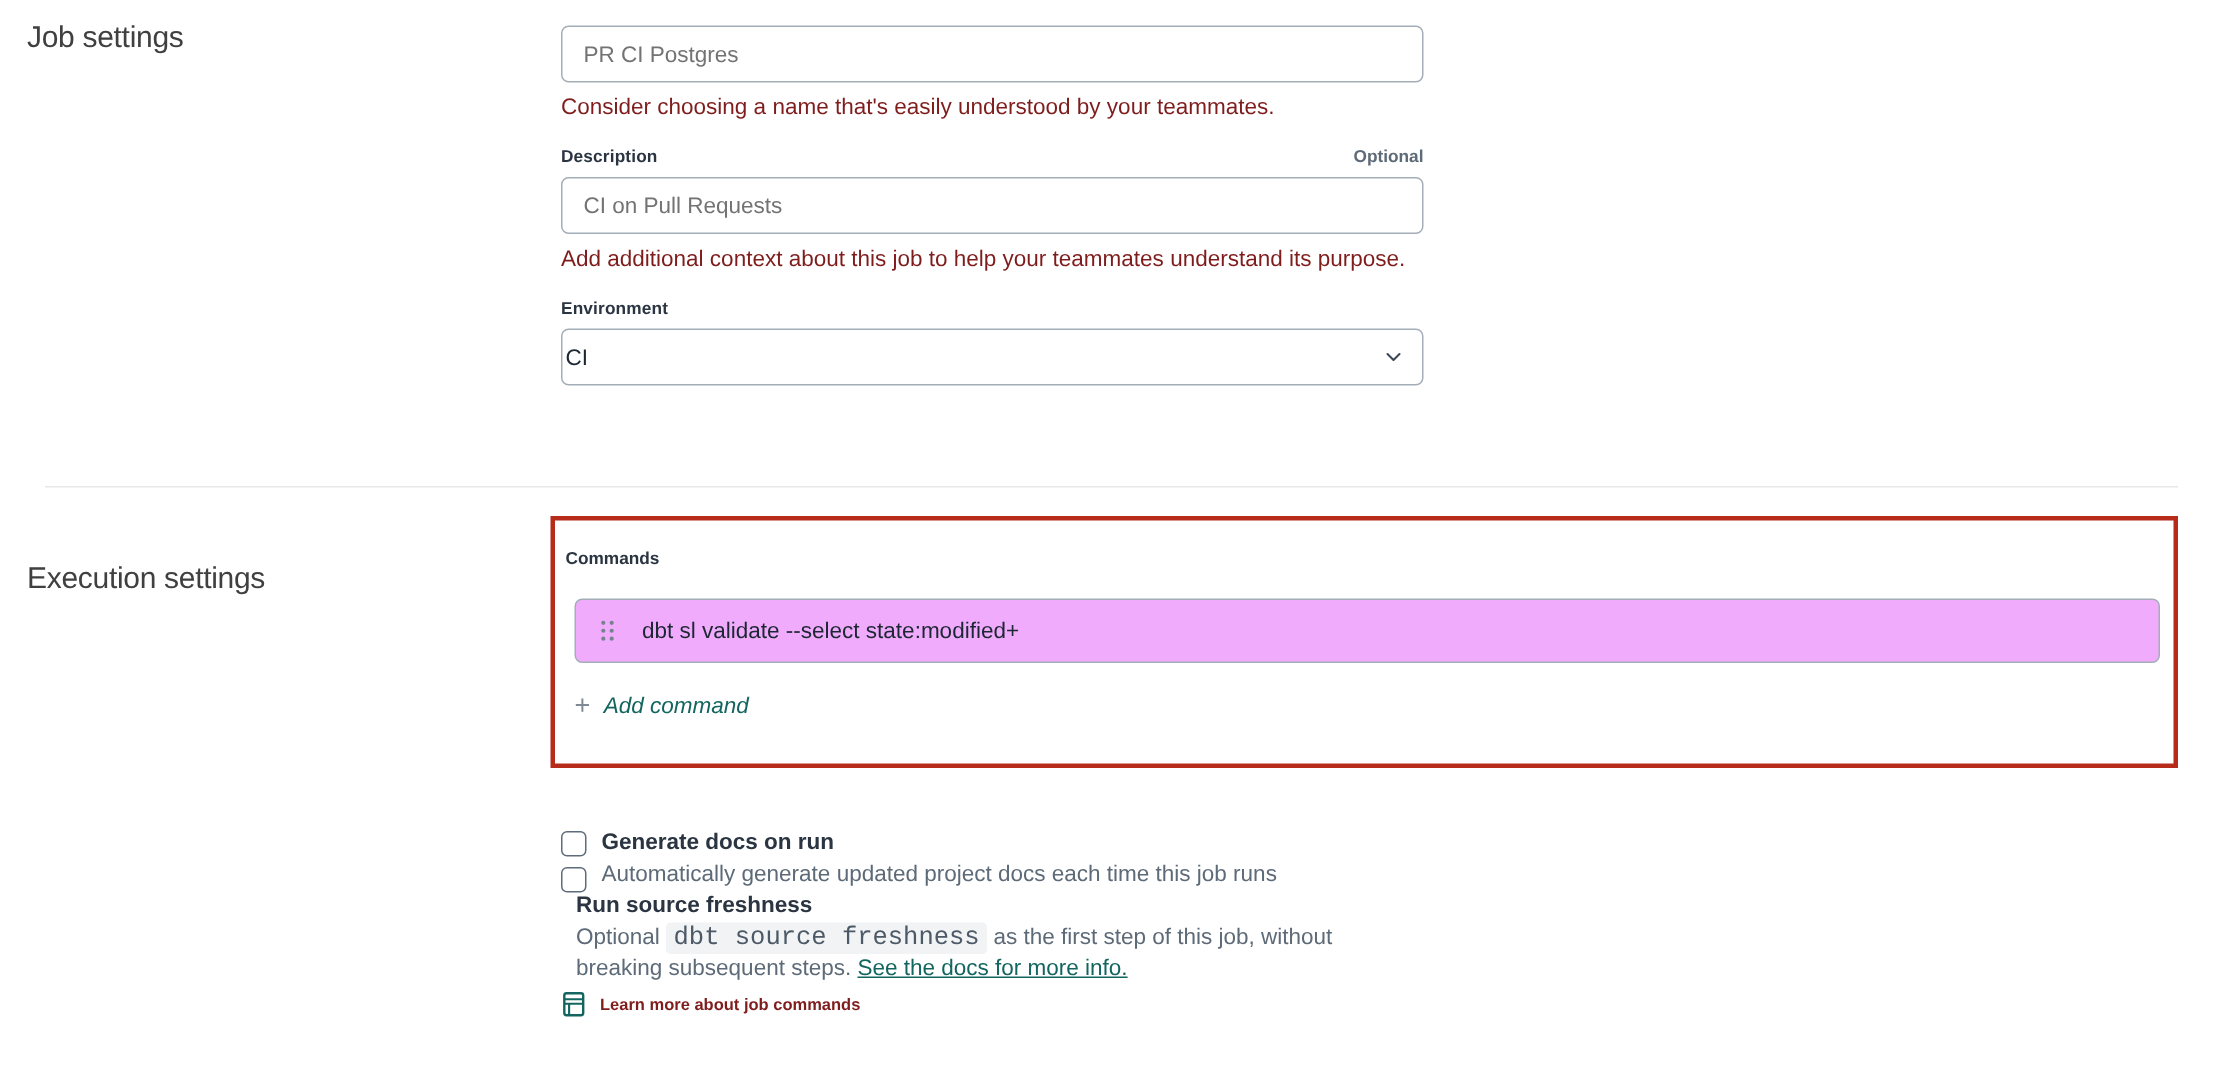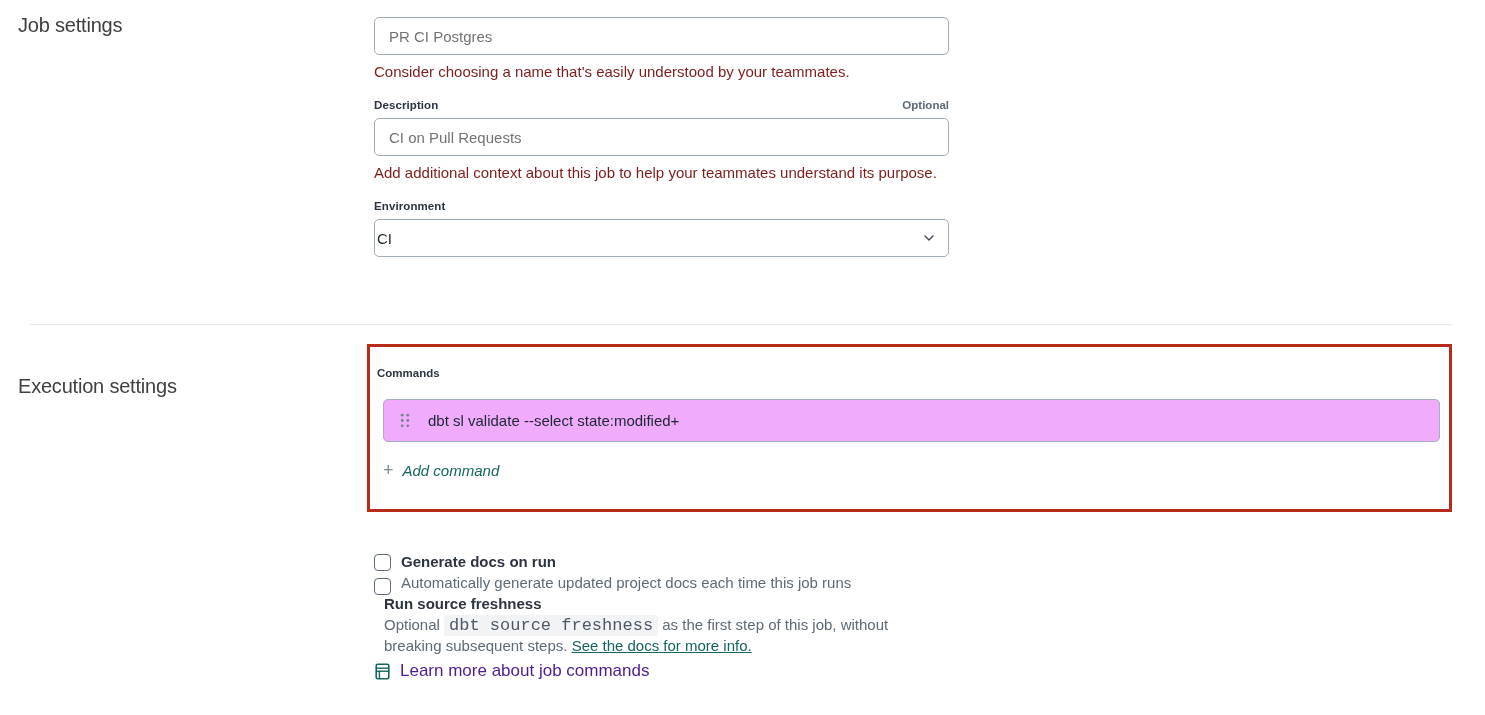--- a/index.html
+++ b/index.html
@@ -217,23 +217,23 @@
     position: absolute;
     left: 375px;
     top: 661px;
     display: flex;
     align-items: center;
     gap: 10px;
     cursor: pointer;
     text-decoration: none;
   }
   .learn-more-label {
-    font-size: 17px;
-    font-weight: 400;
-    color: #4c1d95;
+    font-size: 11px;
+    font-weight: 700;
+    color: #7f1d1d;
   }
 </style>
 </head>
 <body>
 
 <div class="page">
 
   <h2 class="section-heading" id="job-settings-heading">Job settings</h2>
 
   <div class="form-col">

